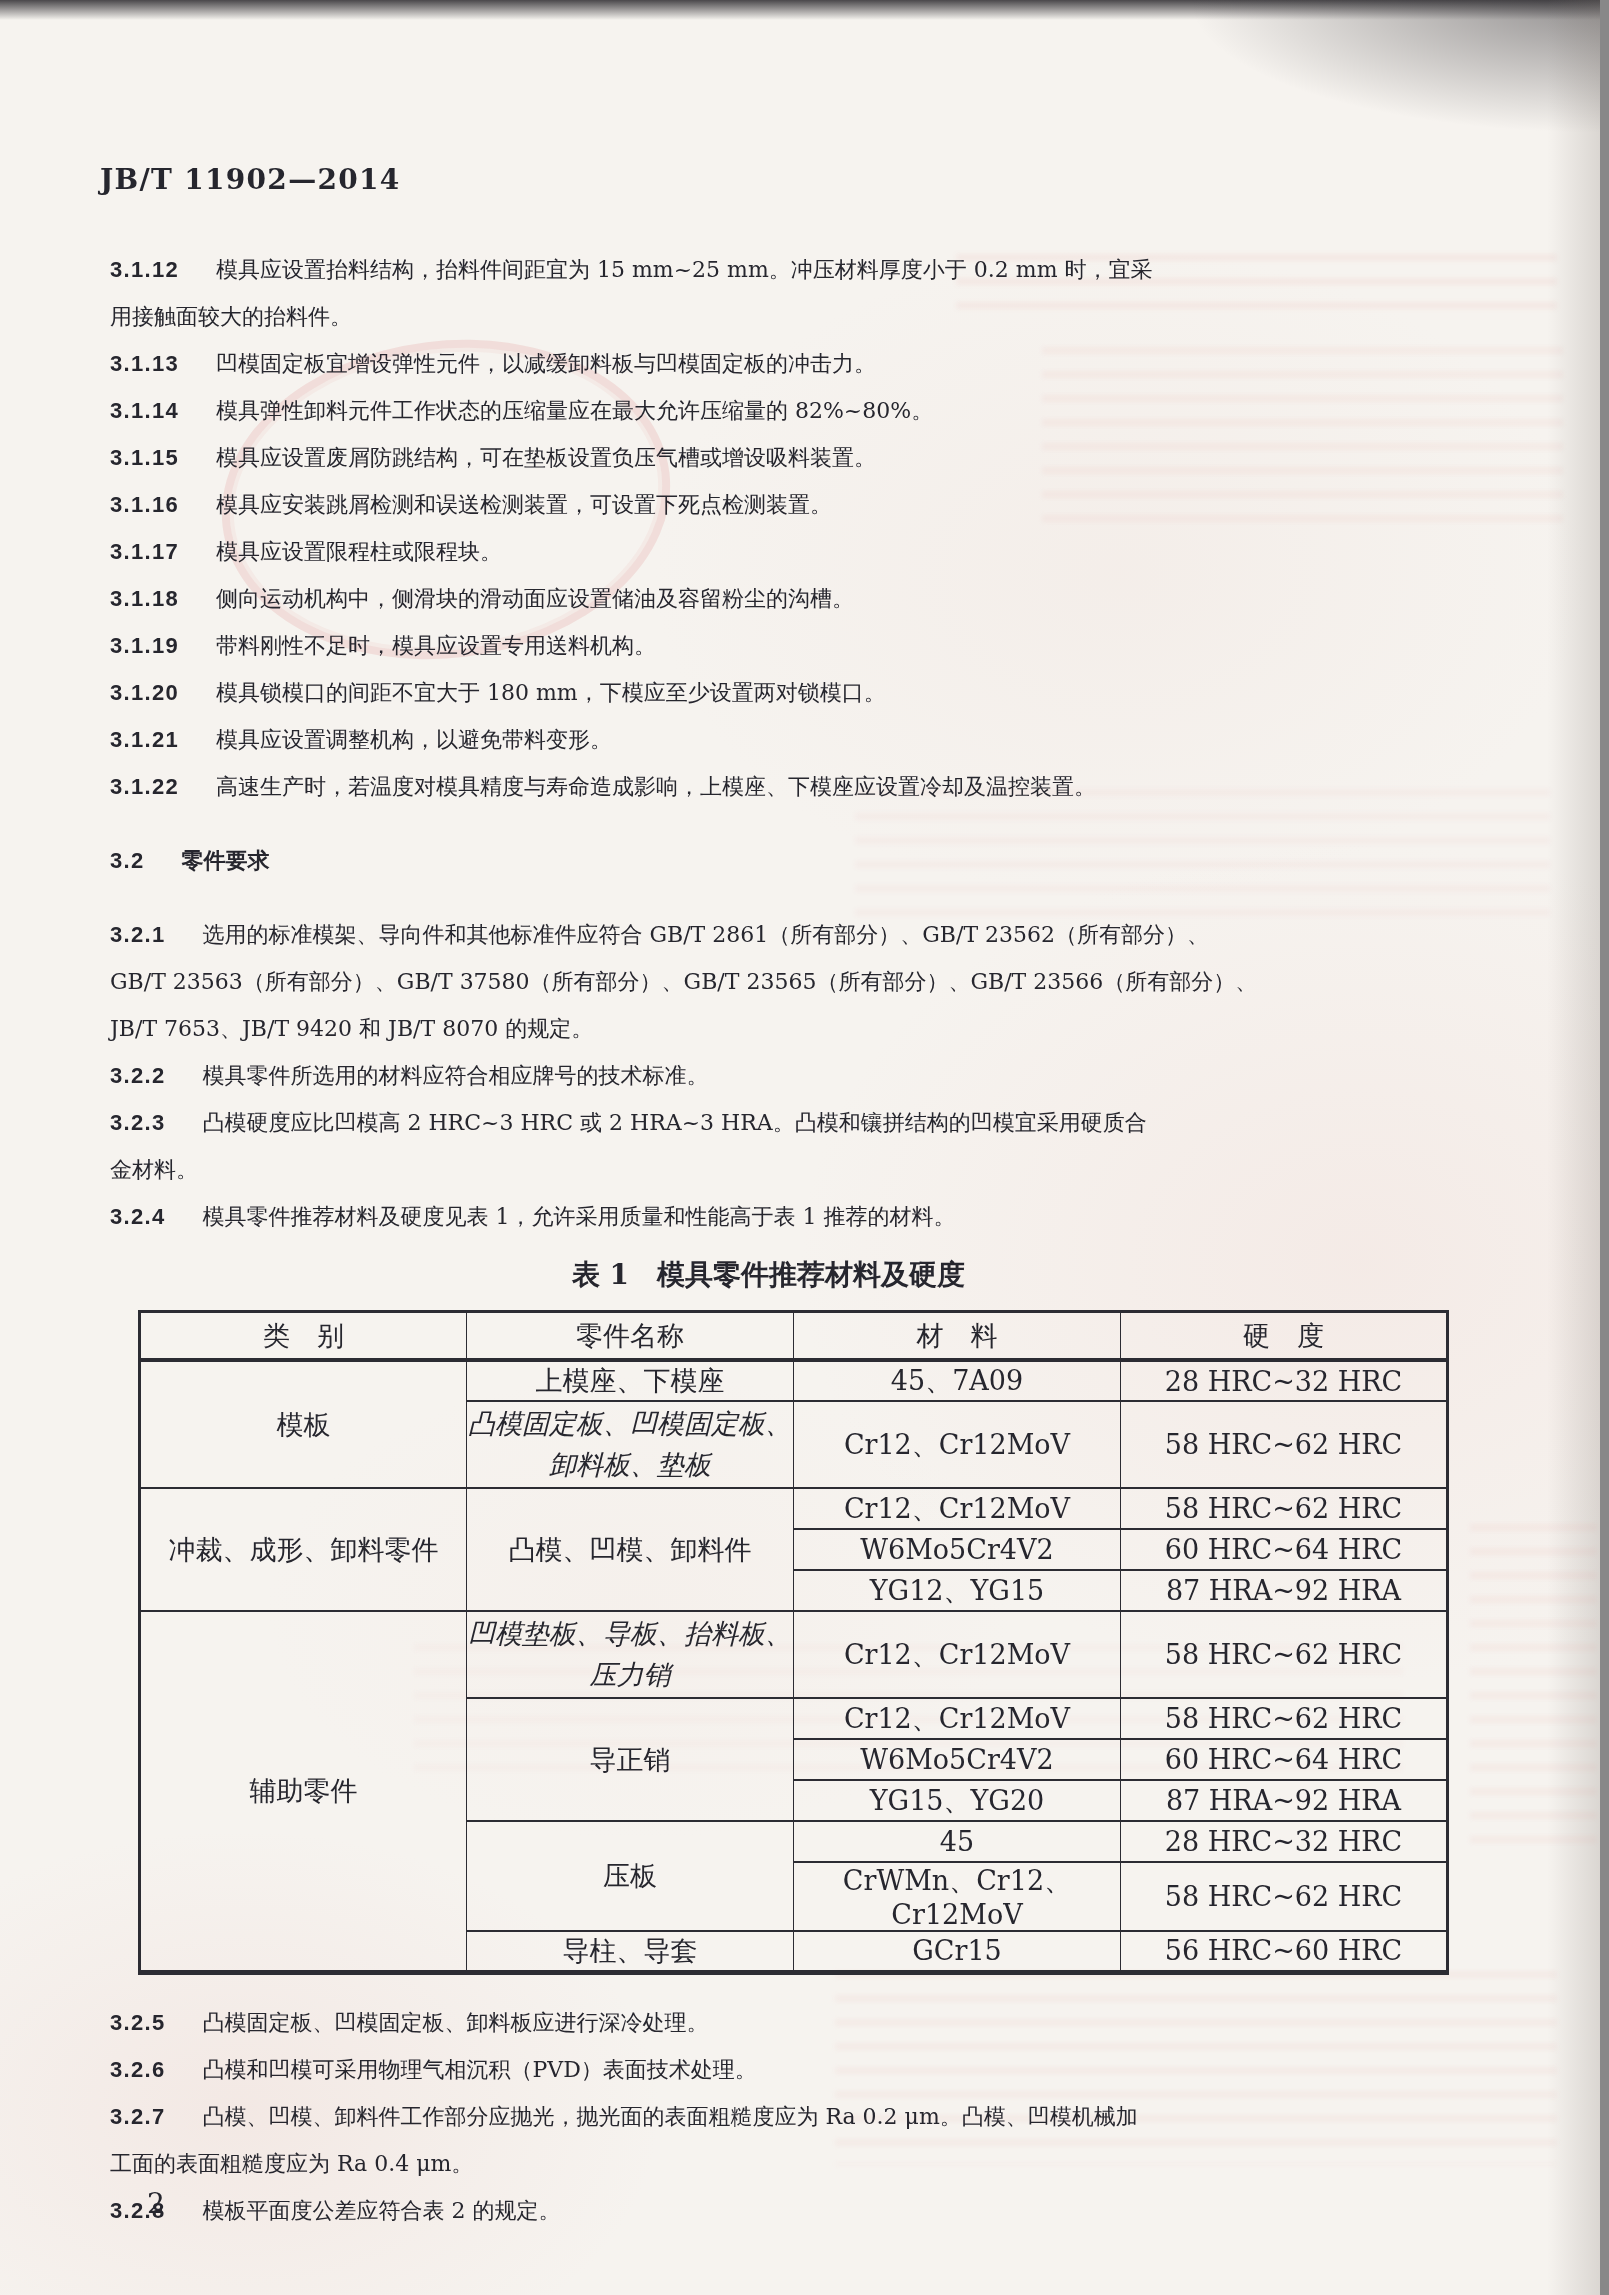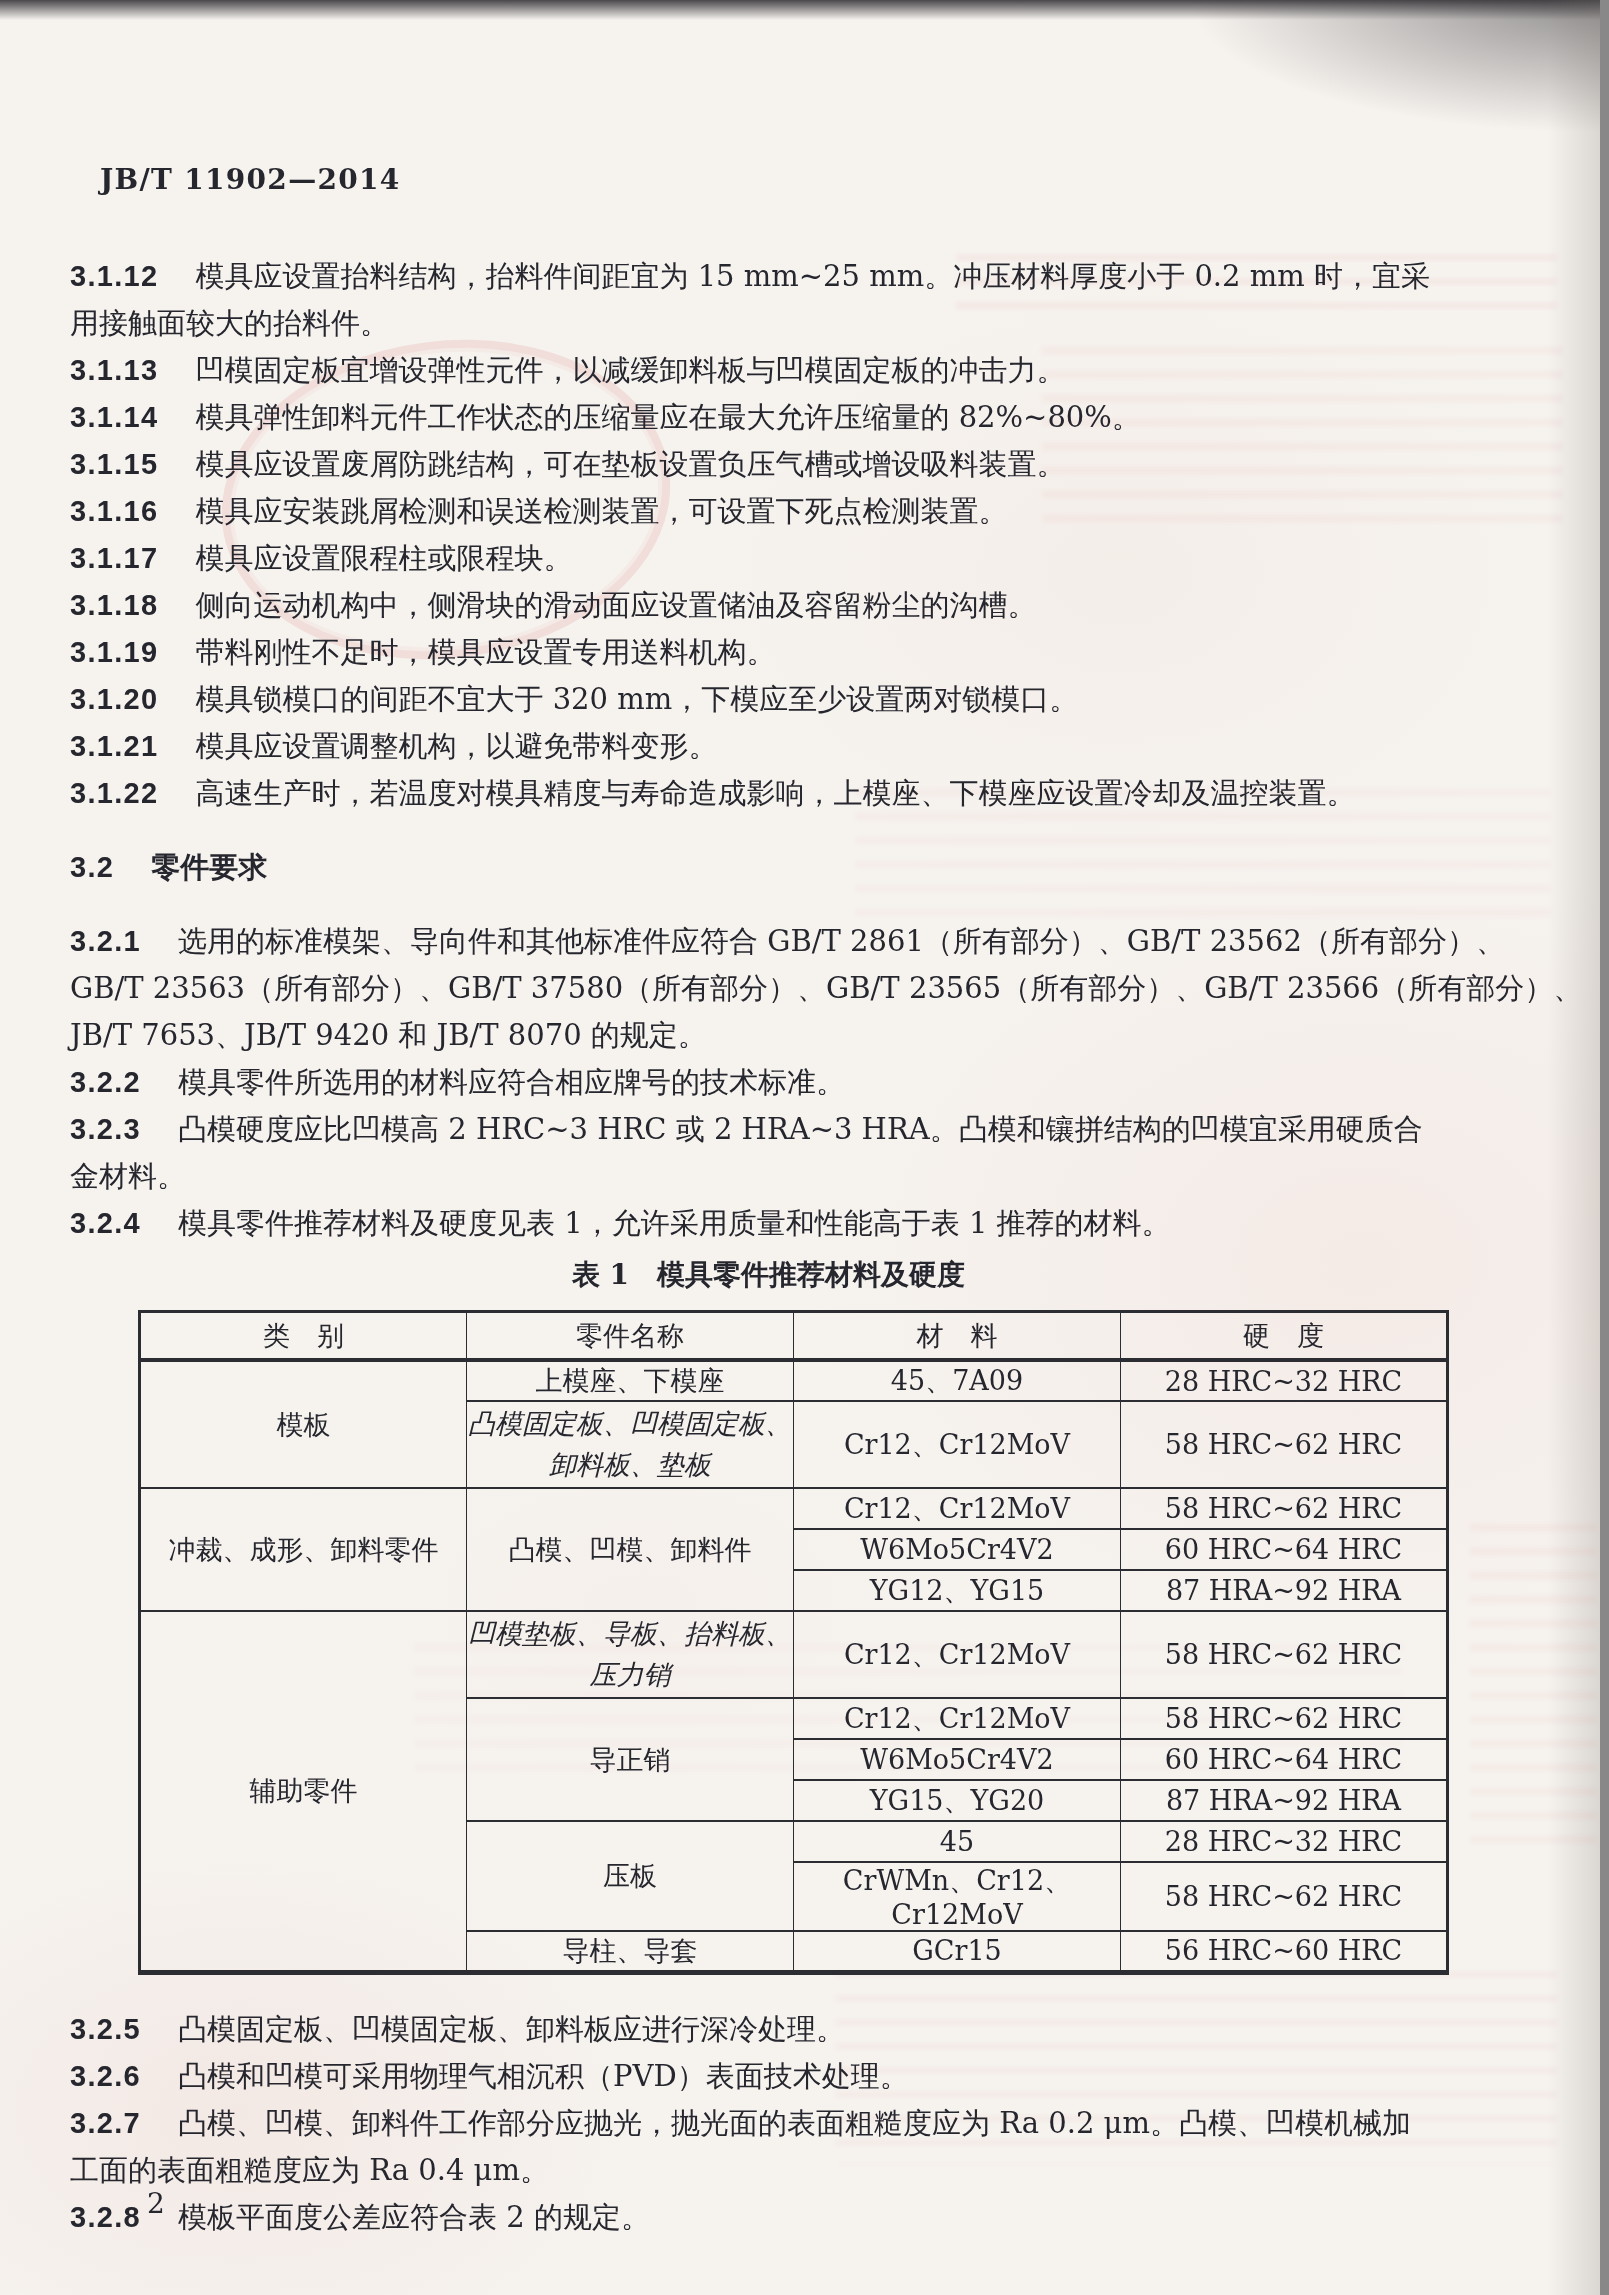--- a/index.html
+++ b/index.html
@@ -28,21 +28,21 @@
     background:repeating-linear-gradient(180deg, rgba(224,148,144,.16) 0 6.7px, rgba(224,148,144,0) 6.7px 24px);}
   .g1{left:956px;top:254px;width:601px;height:60px;opacity:.7;}
   .g2{left:1042px;top:347px;width:521px;height:180px;opacity:.6;}
   .g3{left:855px;top:789px;width:695px;height:134px;opacity:.45;}
   .g4{left:1470px;top:1524px;width:127px;height:334px;opacity:.6;}
   .g5{left:835px;top:1971px;width:722px;height:194px;opacity:.55;}
   .g6{left:414px;top:1644px;width:989px;height:140px;opacity:.30;}
   
   .header{position:absolute;left:100px;top:163px;font-size:28px;font-weight:bold;letter-spacing:1.3px;}
   .body{position:absolute;left:70px;top:249px;width:1480px;}
-  .line{height:47px;line-height:55px;font-size:29px;white-space:nowrap;}
+  .line{height:47px;line-height:41px;font-size:22px;white-space:nowrap;margin-left:40px;}
   .line .num{font-family:"Liberation Sans","DejaVu Sans",sans-serif;font-weight:600;
     letter-spacing:1.3px;margin-right:37px;}
   .line.h{font-weight:bold;margin-top:27px;}
   .line.first2{margin-top:27px;}
   .tbl-title{margin-top:8px;height:47px;line-height:47px;text-align:center;
     font-weight:bold;font-size:28px;width:1397px;}
   table.t1{margin:12px 0 0 68px;border-collapse:collapse;width:1311px;font-size:27px;
     border:3.3px solid #2c2c33;border-bottom-width:5.3px;table-layout:fixed;}
   table.t1 td{border:1.3px solid #2c2c33;border-top-width:2px;border-bottom-width:2px;
     padding:0;text-align:center;vertical-align:middle;overflow:hidden;}
@@ -75,21 +75,21 @@
 
     <div class="line"><span class="num">3.1.12</span><span>模具应设置抬料结构，抬料件间距宜为 15 mm~25 mm。冲压材料厚度小于 0.2 mm 时，宜采</span></div>
     <div class="line"><span>用接触面较大的抬料件。</span></div>
     <div class="line"><span class="num">3.1.13</span><span>凹模固定板宜增设弹性元件，以减缓卸料板与凹模固定板的冲击力。</span></div>
     <div class="line"><span class="num">3.1.14</span><span>模具弹性卸料元件工作状态的压缩量应在最大允许压缩量的 82%~80%。</span></div>
     <div class="line"><span class="num">3.1.15</span><span>模具应设置废屑防跳结构，可在垫板设置负压气槽或增设吸料装置。</span></div>
     <div class="line"><span class="num">3.1.16</span><span>模具应安装跳屑检测和误送检测装置，可设置下死点检测装置。</span></div>
     <div class="line"><span class="num">3.1.17</span><span>模具应设置限程柱或限程块。</span></div>
     <div class="line"><span class="num">3.1.18</span><span>侧向运动机构中，侧滑块的滑动面应设置储油及容留粉尘的沟槽。</span></div>
     <div class="line"><span class="num">3.1.19</span><span>带料刚性不足时，模具应设置专用送料机构。</span></div>
-    <div class="line"><span class="num">3.1.20</span><span>模具锁模口的间距不宜大于 320 mm，下模应至少设置两对锁模口。</span></div>
+    <div class="line"><span class="num">3.1.20</span><span>模具锁模口的间距不宜大于 180 mm，下模应至少设置两对锁模口。</span></div>
     <div class="line"><span class="num">3.1.21</span><span>模具应设置调整机构，以避免带料变形。</span></div>
     <div class="line"><span class="num">3.1.22</span><span>高速生产时，若温度对模具精度与寿命造成影响，上模座、下模座应设置冷却及温控装置。</span></div>
 
     <div class="line h"><span class="num">3.2</span><span>零件要求</span></div>
 
     <div class="line first2"><span class="num">3.2.1</span><span>选用的标准模架、导向件和其他标准件应符合 GB/T 2861（所有部分）、GB/T 23562（所有部分）、</span></div>
     <div class="line"><span>GB/T 23563（所有部分）、GB/T 37580（所有部分）、GB/T 23565（所有部分）、GB/T 23566（所有部分）、</span></div>
     <div class="line"><span>JB/T 7653、JB/T 9420 和 JB/T 8070 的规定。</span></div>
     <div class="line"><span class="num">3.2.2</span><span>模具零件所选用的材料应符合相应牌号的技术标准。</span></div>
     <div class="line"><span class="num">3.2.3</span><span>凸模硬度应比凹模高 2 HRC~3 HRC 或 2 HRA~3 HRA。凸模和镶拼结构的凹模宜采用硬质合</span></div>

